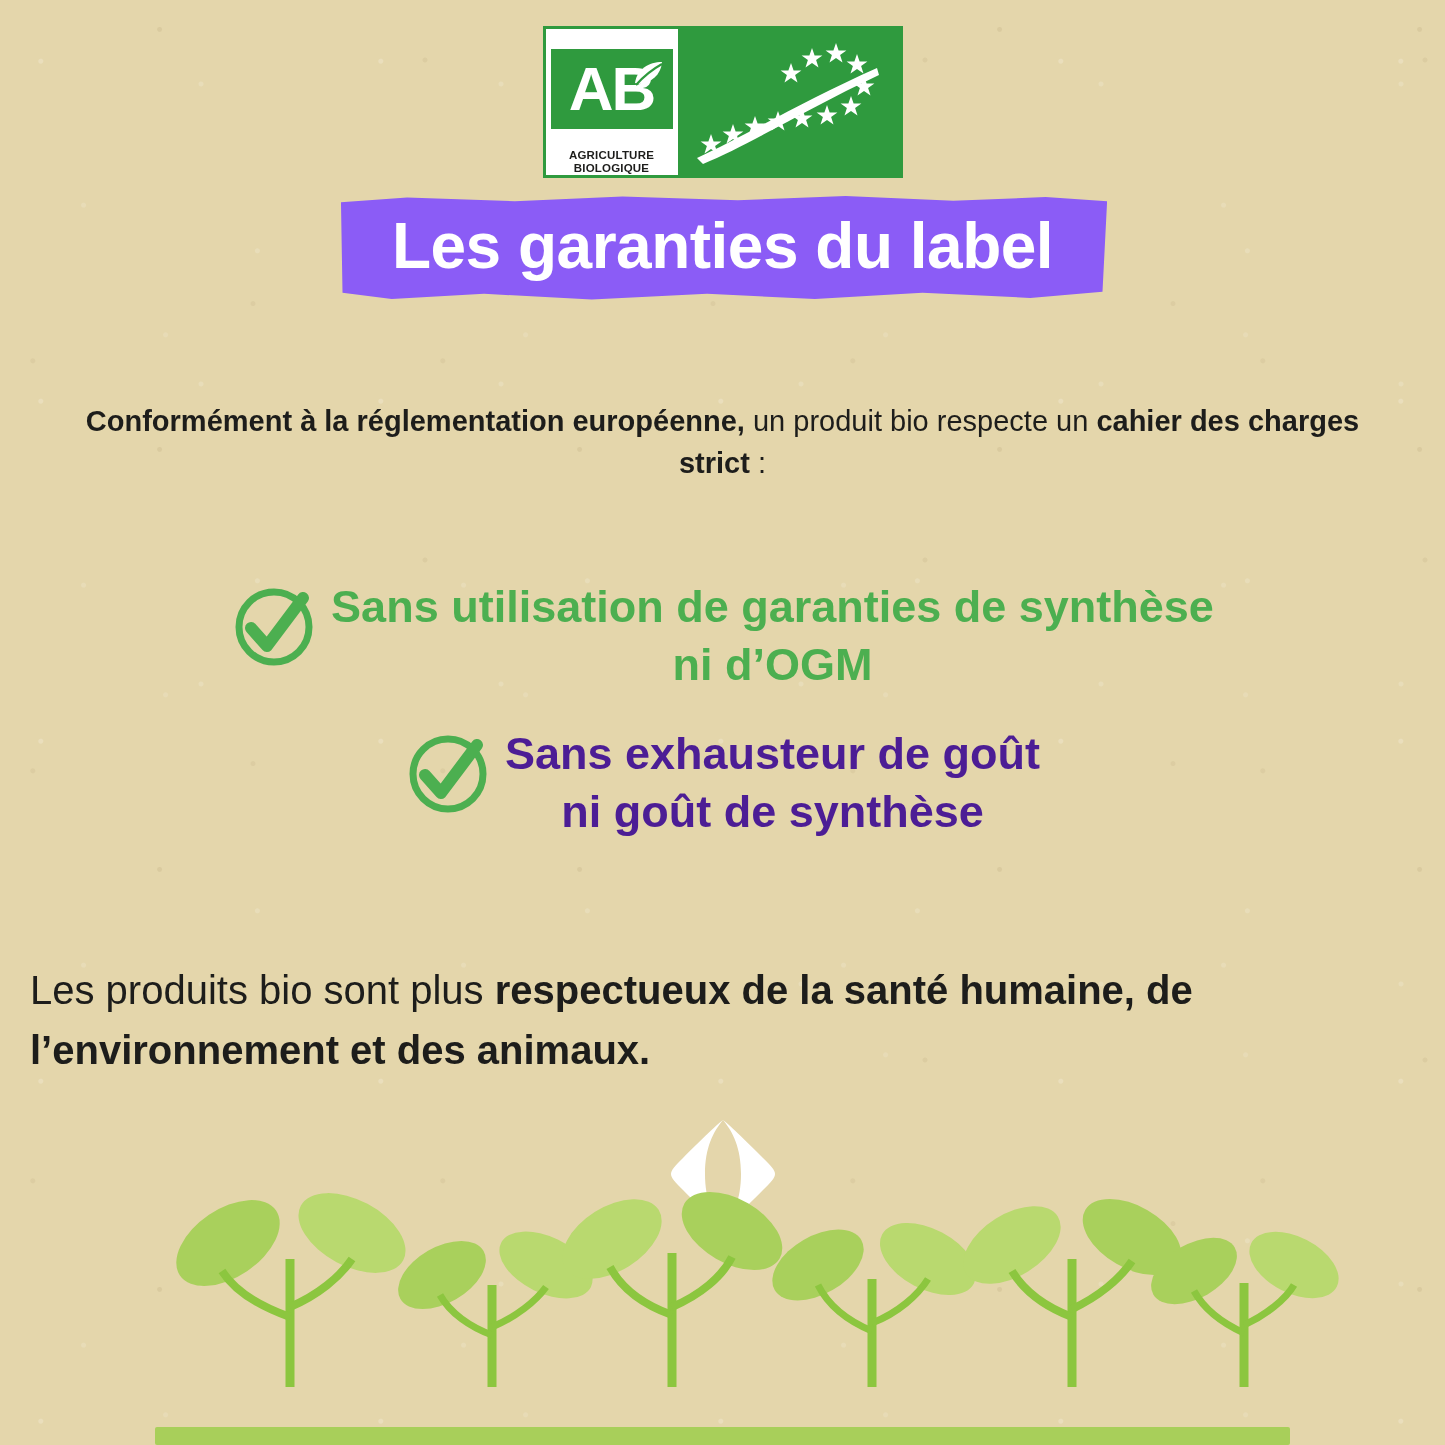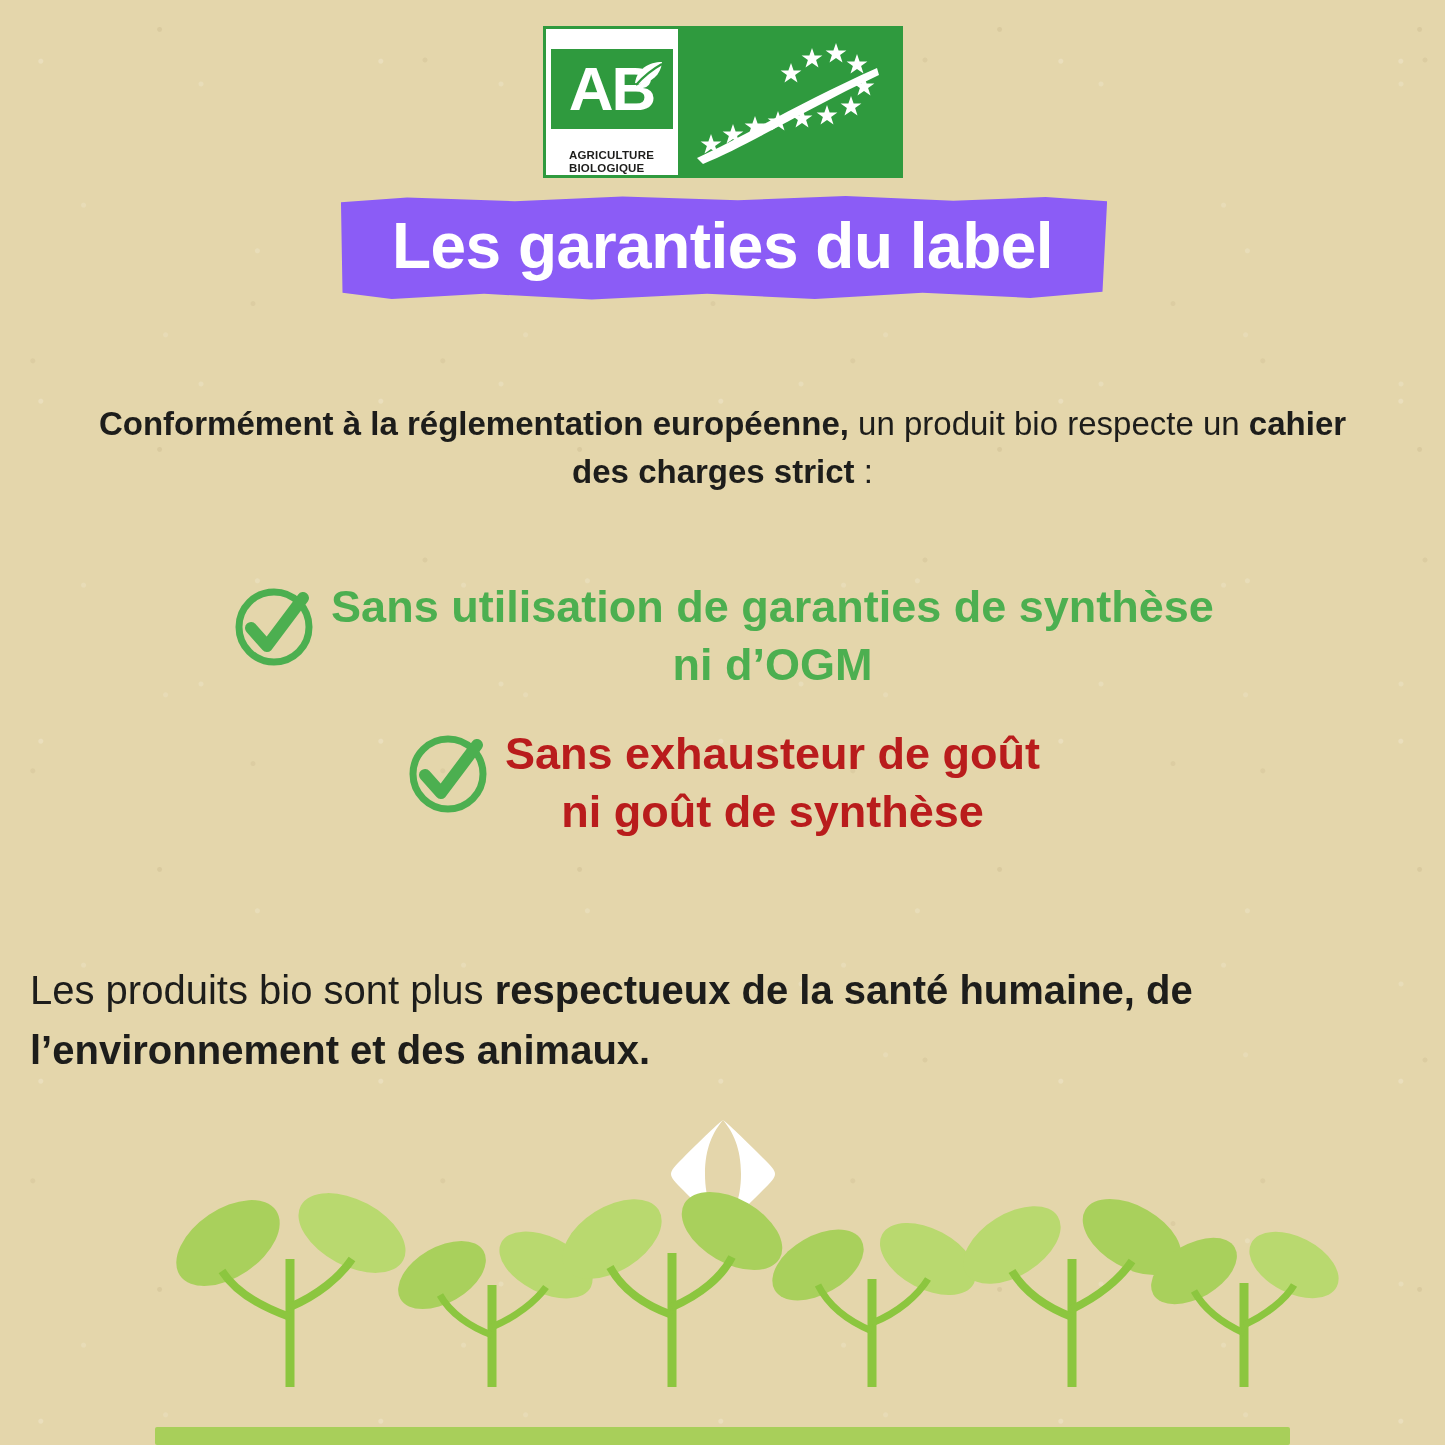--- a/index.html
+++ b/index.html
@@ -80,21 +80,21 @@
   .ab-leaf {
     position: absolute;
     right: 8px;
     top: 10px;
   }
   .ab-caption {
     color: #1d1d1b;
     font-size: 11.5px;
     font-weight: bold;
     line-height: 1.15;
-    text-align: left;
+    text-align: center;
     margin-top: 20px;
     letter-spacing: .2px;
   }
   .eu-logo {
     width: 222px;
     height: 152px;
     background: #2f9a3e;
     position: relative;
     overflow: hidden;
   }
@@ -124,21 +124,21 @@
   }
 
   
   .intro {
     position: absolute;
     top: 400px;
     left: 80px;
     width: 1285px;
     text-align: center;
     color: #1d1d1b;
-    font-size: 33px;
+    font-size: 29px;
     line-height: 1.45;
   }
   .intro b { font-weight: bold; }
 
   
   .checklist {
     position: absolute;
     top: 578px;
     left: 20px;
     width: 1405px;
@@ -156,21 +156,21 @@
   }
   .check-text {
     color: #4caf50;
     font-size: 45px;
     font-weight: bold;
     line-height: 1.28;
     text-align: center;
     max-width: 1230px;
   }
   .check-item.second { margin-top: 22px; }
-  .check-item.second .check-text { color: #b91c1c; }
+  .check-item.second .check-text { color: #4c1d95; }
 
   
   .closing {
     position: absolute;
     top: 960px;
     left: 30px;
     width: 1385px;
     text-align: left;
     color: #1d1d1b;
     font-size: 40px;

